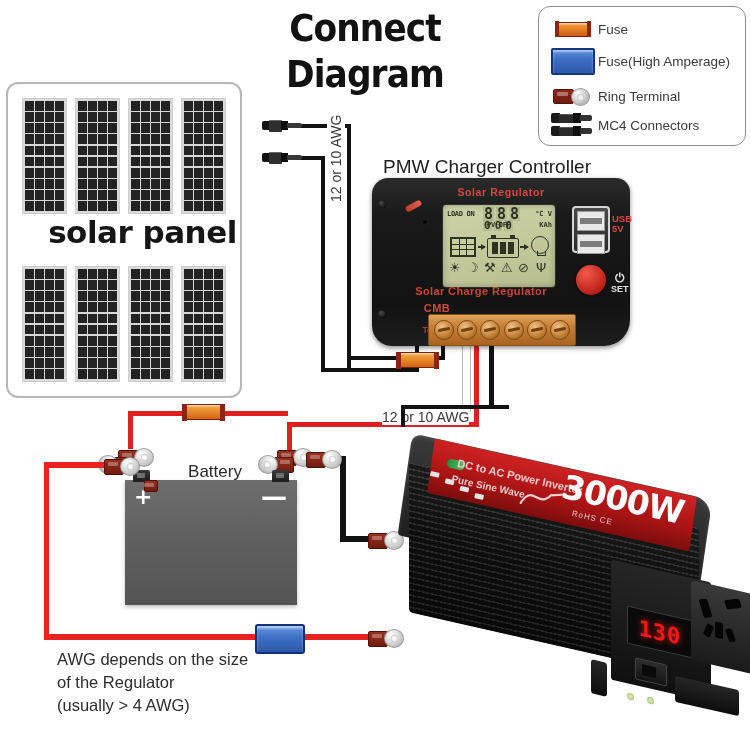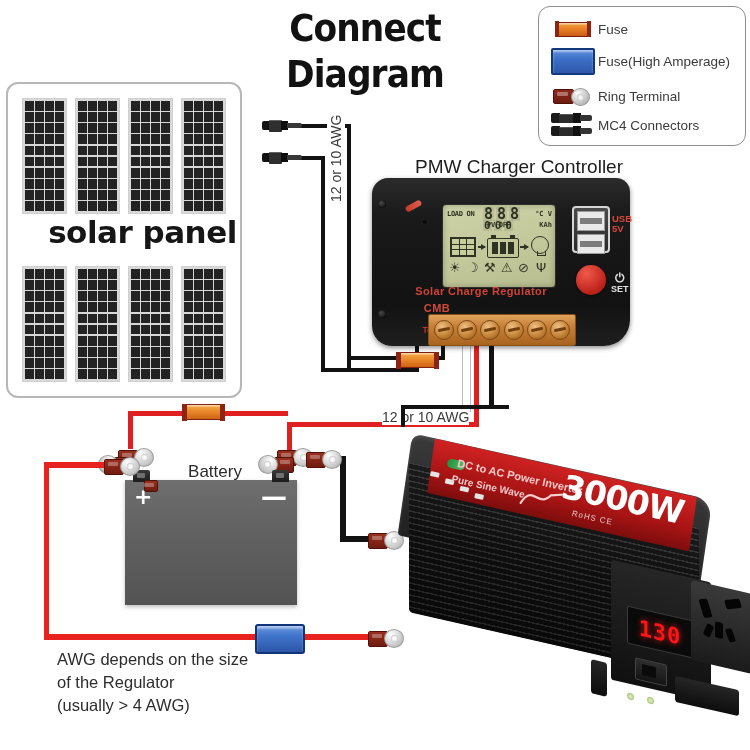--- a/index.html
+++ b/index.html
@@ -105,21 +105,21 @@
   .ring .lug:after{content:"";position:absolute;left:5.5px;top:5px;width:7px;height:7px;border-radius:50%;
        background:#fbfbfb;box-shadow:inset 0 0 2px #8a8a8a;}
   .ring.flip{transform:scaleX(-1);}
 
   
   .awg{position:absolute;font-size:14px;color:#3a3a3a;white-space:nowrap;background:#fff;
        font-family:"Liberation Sans",sans-serif;}
   #awg-vert{left:327px;top:205px;transform:rotate(-90deg);transform-origin:left top;padding:1px 3px;}
 
   
-  #controller-title{position:absolute;left:383px;top:156px;width:240px;text-align:right;
+  #controller-title{position:absolute;left:383px;top:156px;width:240px;text-align:left;
        font-size:19px;color:#1d1d1d;font-family:"Liberation Sans",sans-serif;}
   #controller{position:absolute;left:372px;top:178px;width:258px;height:168px;}
   .ctrl-body{position:absolute;inset:0;background:linear-gradient(180deg,#2b2b2b 0%,#1a1a1a 22%,#121212 75%,#1e1e1e 100%);
        border-radius:16px 14px 26px 20px;box-shadow:0 2px 5px rgba(0,0,0,.45);}
   .ctrl-screw{position:absolute;width:8px;height:8px;border-radius:50%;
        background:radial-gradient(circle at 35% 30%,#4a4a4a,#0b0b0b);box-shadow:inset 0 0 2px #000;}
   #ctrl-label-top{position:absolute;left:0;top:8px;width:258px;text-align:center;
        color:#d8483c;font-size:10.5px;font-weight:bold;letter-spacing:.6px;}
   #ctrl-label-mid{position:absolute;left:14px;top:107px;width:190px;text-align:center;
        color:#cf4336;font-size:11px;font-weight:bold;letter-spacing:.4px;}
@@ -751,20 +751,21 @@
   </div>
 
   <div id="controller-title">PMW Charger Controller</div>
   <div id="controller">
     <div class="ctrl-body"></div>
     <div class="ctrl-screw" style="left:6px;top:22px;"></div>
     <div class="ctrl-screw" style="left:6px;top:132px;"></div>
     <div class="ctrl-mark"></div>
     <div class="ctrl-dot"></div>
 
+    <div id="ctrl-label-top">Solar Regulator</div>
 
     <div id="lcd">
       <div class="lcd-txt" id="lcd-loadon">LOAD ON</div>
       <div class="lcd-txt" id="lcd-pvoff">PV OFF</div>
       <div class="lcd-txt" id="lcd-unit1">°C V</div>
       <div class="lcd-txt" id="lcd-unit2">KAh</div>
       <div class="seg-row" id="seg-top">
           <span class="seg8">8</span>
           <span class="seg8">8</span>
           <span class="seg8">8</span>

